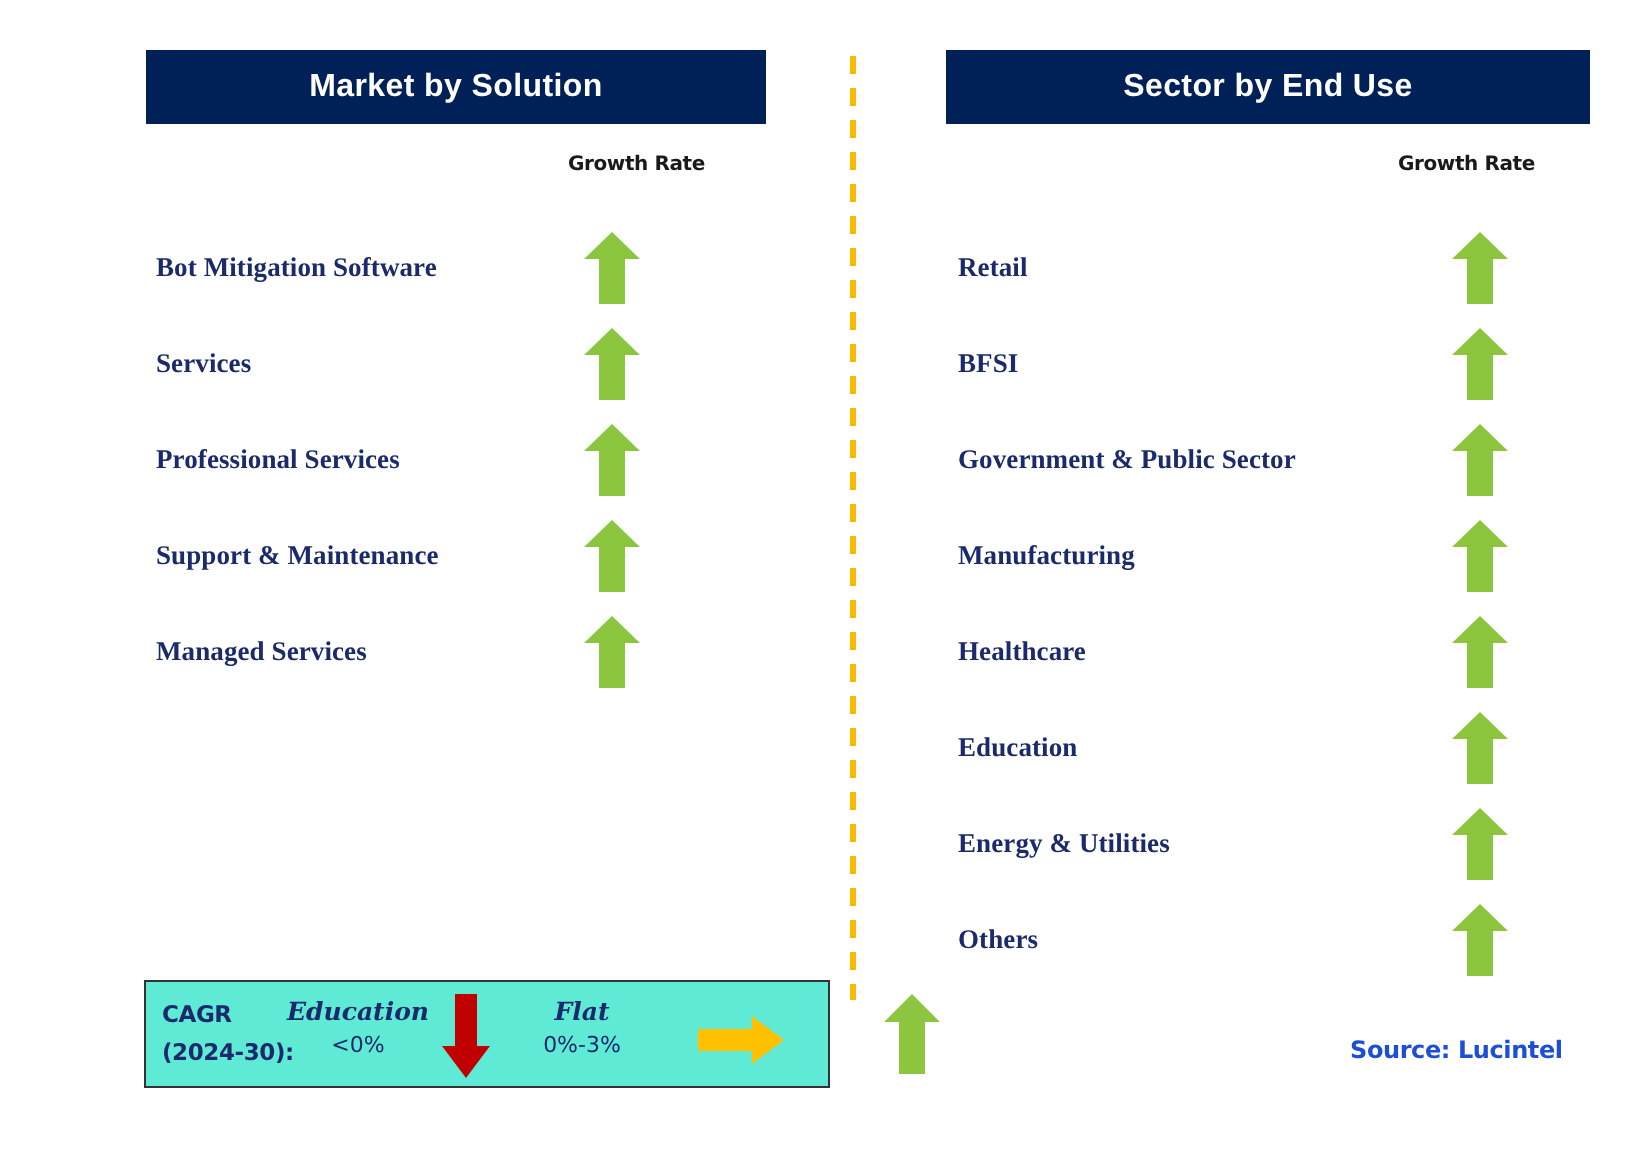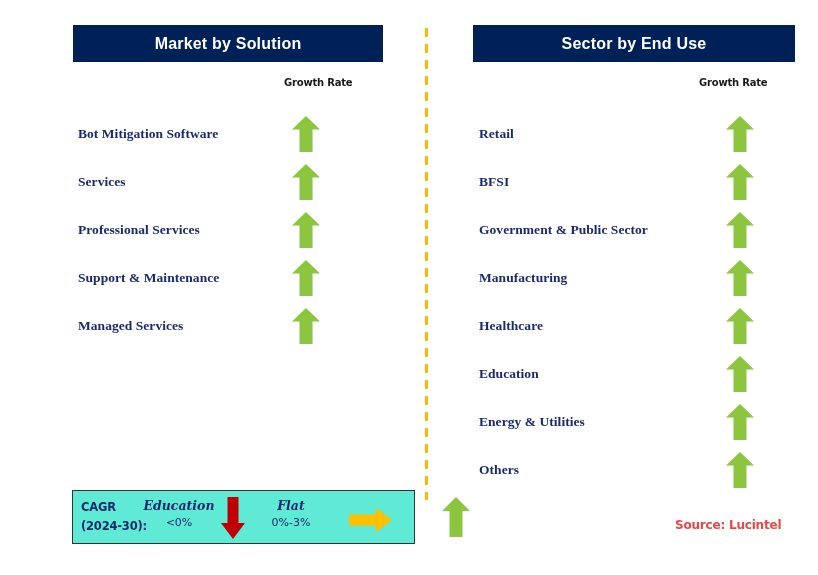--- a/index.html
+++ b/index.html
@@ -155,21 +155,21 @@
   .i-grow { left: 369px; top: 6px; }
 
   
   .source {
     position: absolute;
     left: 675px;
     top: 518px;
     font-family: "DejaVu Sans", sans-serif;
     font-size: 12px;
     font-weight: bold;
-    color: #ef4444;
+    color: #1d4ed8;
     letter-spacing: -0.2px;
     white-space: nowrap;
   }
 </style>
 </head>
 <body>
 
 <div class="canvas">
 
   <div class="panel panel-left">

